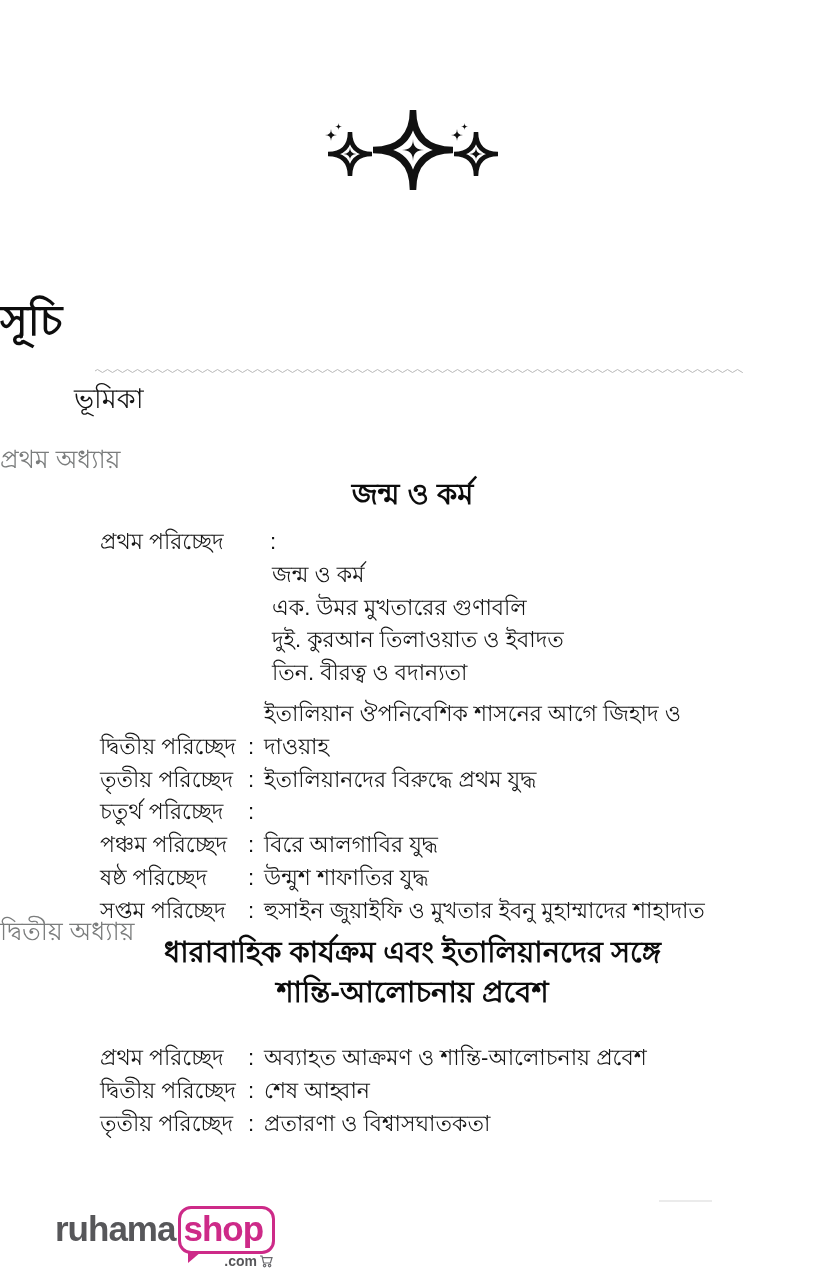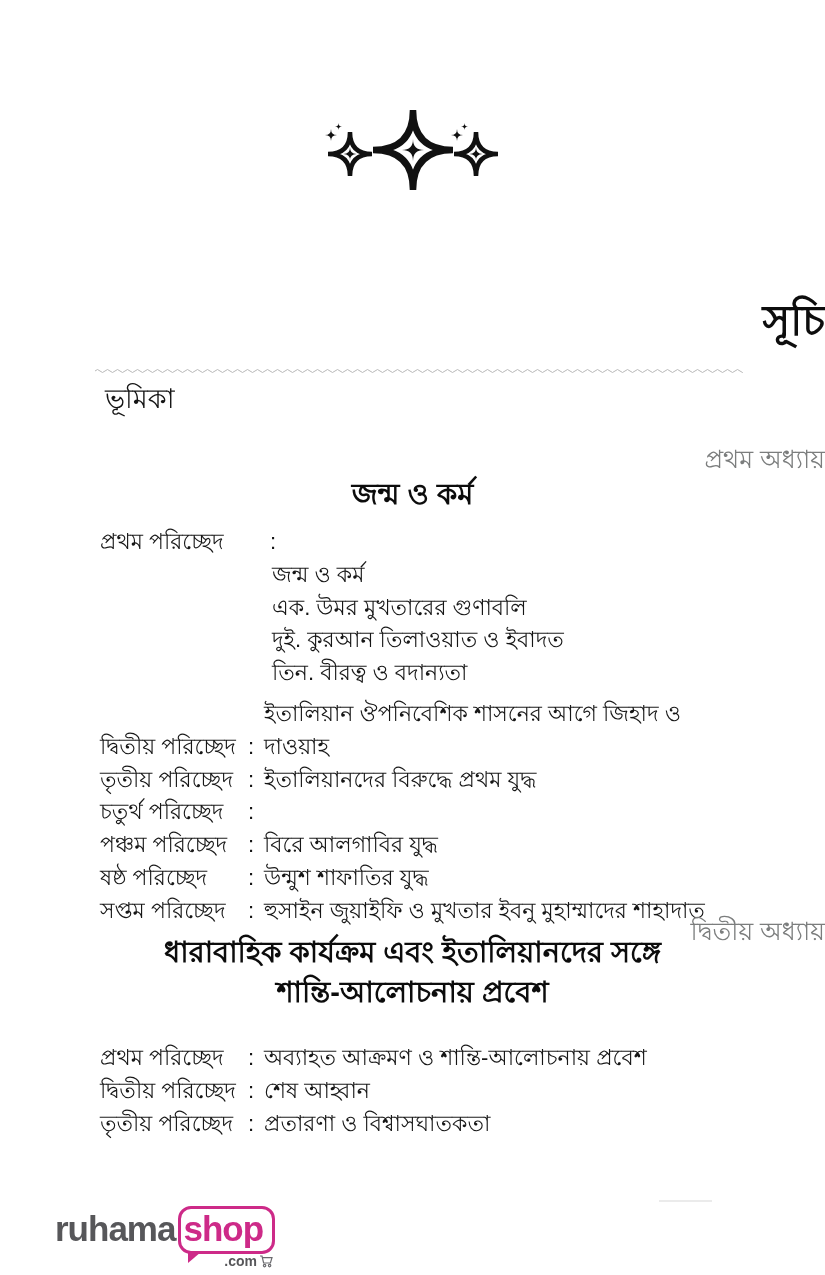--- a/index.html
+++ b/index.html
@@ -9,28 +9,28 @@
     background:#ffffff;
     font-family:"Liberation Sans","DejaVu Sans",sans-serif;
     color:#111111;
     overflow:hidden;
   }
   
   .ornament{position:absolute;top:106px;left:0;width:825px;text-align:center;}
   
   .toc-title{
     position:absolute;top:288px;left:0;width:825px;
-    text-align:right;font-size:42px;font-weight:bold;color:#0d0d0d;
+    text-align:left;font-size:42px;font-weight:bold;color:#0d0d0d;
   }
   
   .divider{position:absolute;top:361px;left:95px;width:648px;height:8px;}
   
-  .intro{position:absolute;top:378px;left:105px;font-size:27px;color:#141414;}
-  
-  .ch-heading{position:absolute;left:0;width:825px;text-align:right;
+  .intro{position:absolute;top:378px;left:74px;font-size:27px;color:#141414;}
+  
+  .ch-heading{position:absolute;left:0;width:825px;text-align:left;
     font-size:25px;color:#7b7d7d;}
   .ch1-heading{top:440px;}
   .ch2-heading{top:912px;}
   .ch-title{position:absolute;left:0;width:825px;text-align:center;
     font-size:29px;font-weight:bold;color:#0c0c0c;line-height:40px;}
   .ch1-title{top:474px;}
   .ch2-title{top:932px;}
   
   .list{position:absolute;left:100px;width:640px;font-size:22px;color:#161616;}
   .list-1a{top:526px;}

